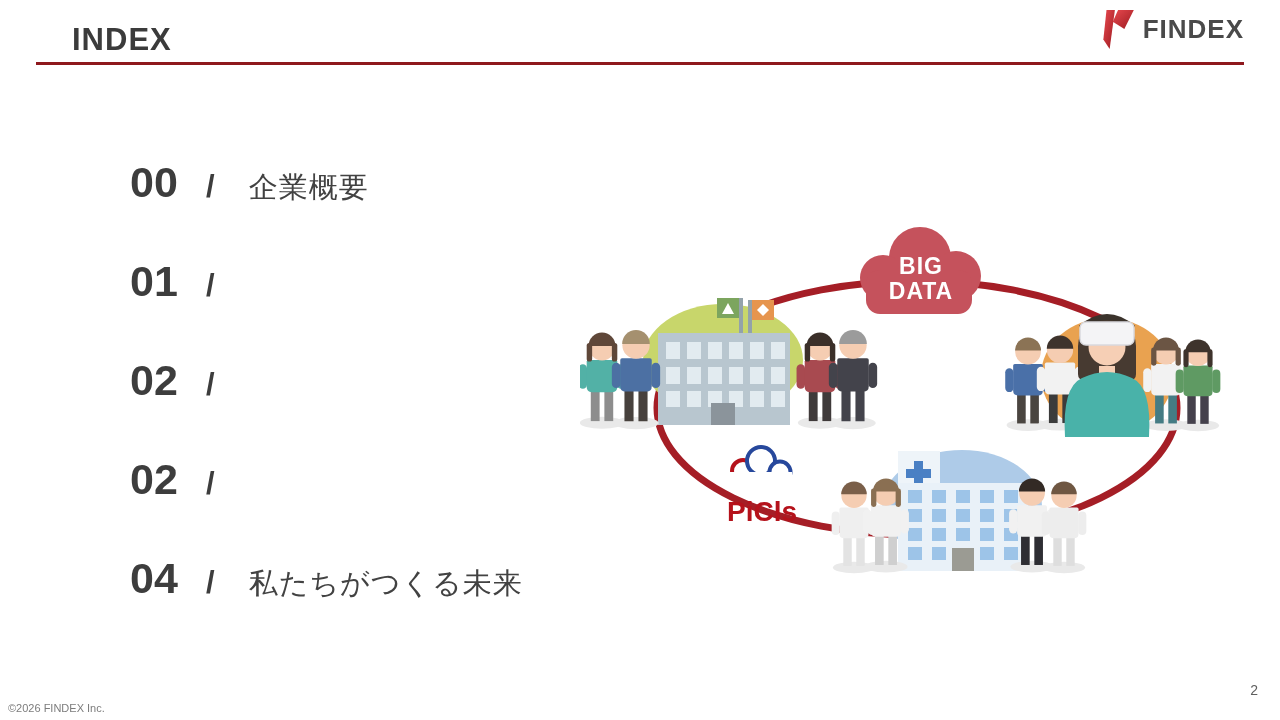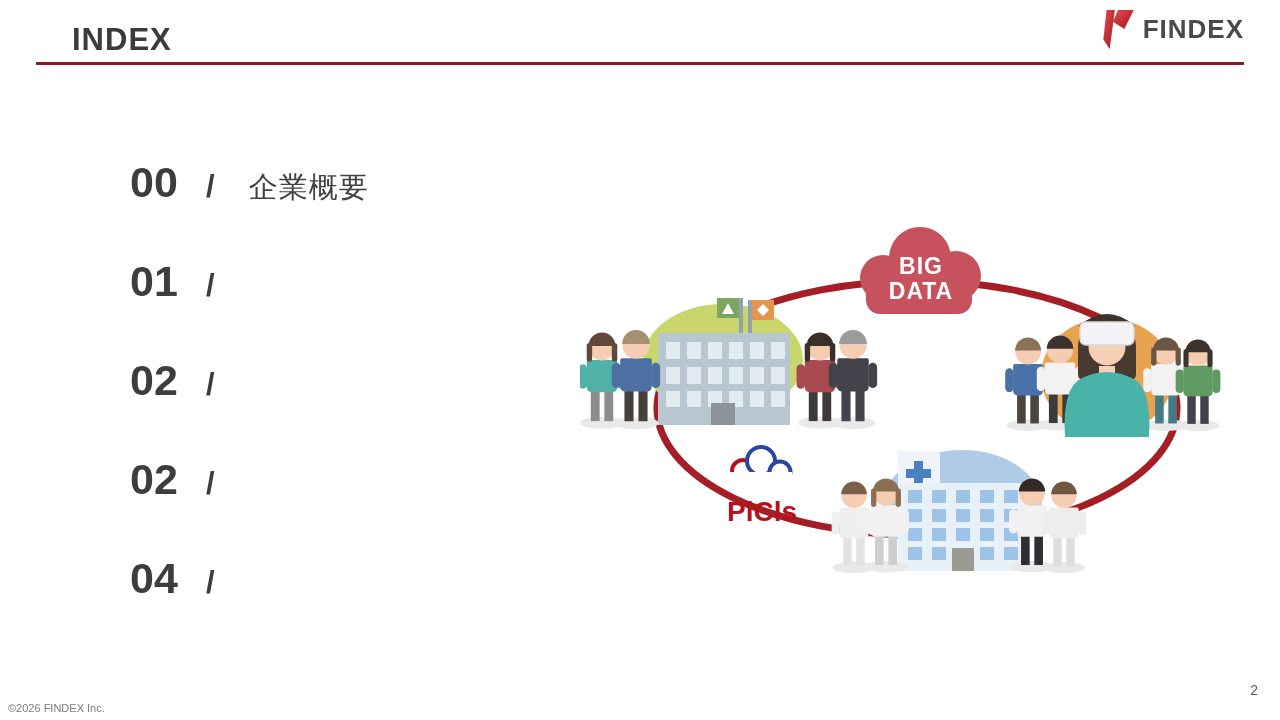--- a/index.html
+++ b/index.html
@@ -68,20 +68,21 @@
       <span class="index-num">02</span>
       <span class="index-slash">/</span>
     </div>
     <div class="index-row">
       <span class="index-num">02</span>
       <span class="index-slash">/</span>
     </div>
     <div class="index-row">
       <span class="index-num">04</span>
       <span class="index-slash">/</span>
+      <span class="index-label">私たちがつくる未来</span>
     </div>
   </div>
 
   <div class="illustration">
     <svg viewBox="0 0 648 390">
       <defs>
         <g id="person">
           <ellipse cx="0" cy="54" rx="13" ry="3.5" fill="#e9e9e9"></ellipse>
           <rect x="-6.6" y="34" width="5.2" height="19" fill="var(--pants,#555)"></rect>
           <rect x="1.4" y="34" width="5.2" height="19" fill="var(--pants,#555)"></rect>

